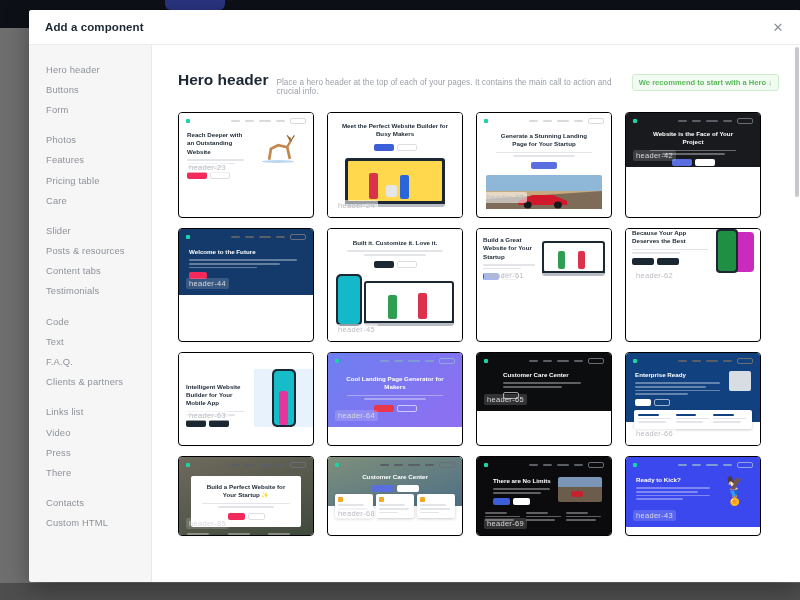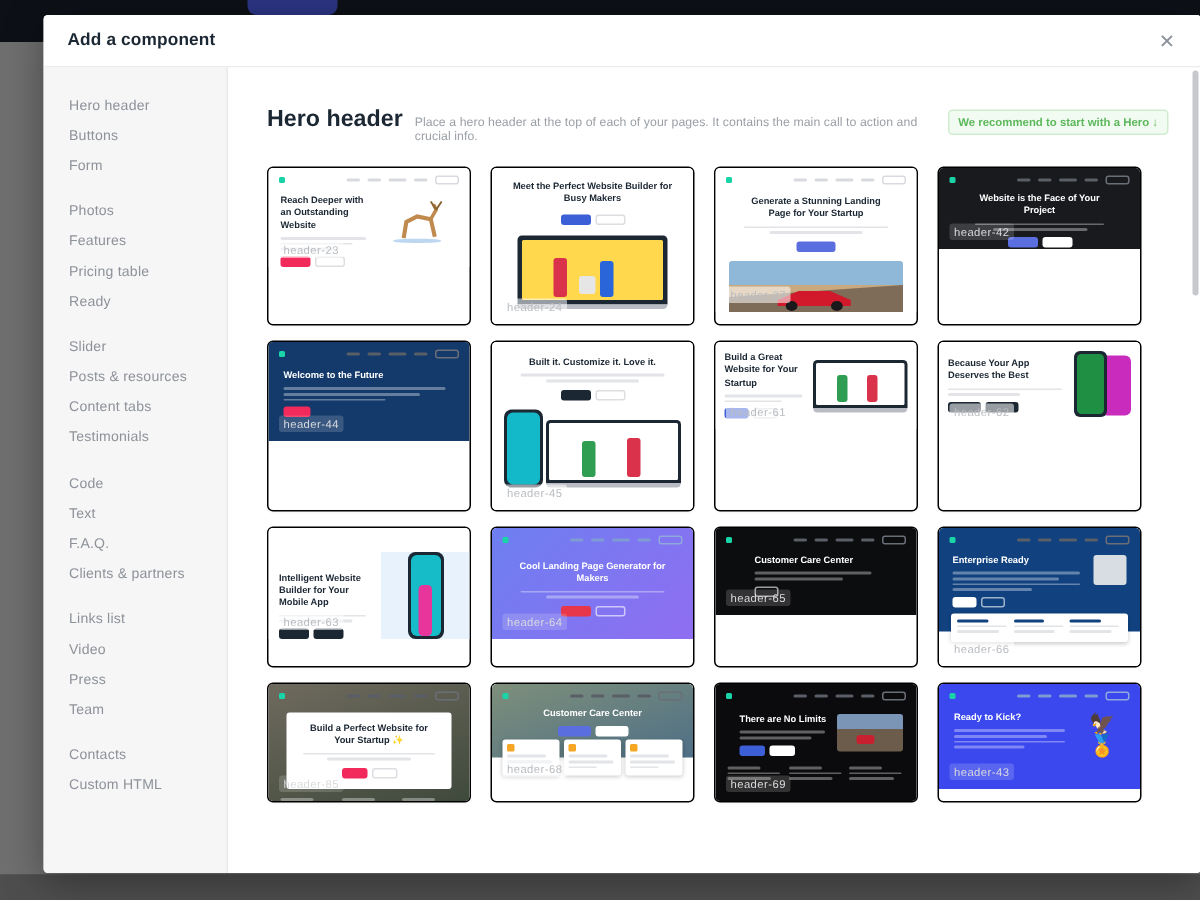--- a/index.html
+++ b/index.html
@@ -187,39 +187,39 @@
       <div class="sidebar">
         <div class="nav-group">
           <div class="nav-item">Hero header</div>
           <div class="nav-item">Buttons</div>
           <div class="nav-item">Form</div>
         </div>
         <div class="nav-group">
           <div class="nav-item">Photos</div>
           <div class="nav-item">Features</div>
           <div class="nav-item">Pricing table</div>
-          <div class="nav-item">Ready</div>
+          <div class="nav-item">Care</div>
         </div>
         <div class="nav-group">
           <div class="nav-item">Slider</div>
           <div class="nav-item">Posts &amp; resources</div>
           <div class="nav-item">Content tabs</div>
           <div class="nav-item">Testimonials</div>
         </div>
         <div class="nav-group">
           <div class="nav-item">Code</div>
           <div class="nav-item">Text</div>
           <div class="nav-item">F.A.Q.</div>
           <div class="nav-item">Clients &amp; partners</div>
         </div>
         <div class="nav-group">
           <div class="nav-item">Links list</div>
           <div class="nav-item">Video</div>
           <div class="nav-item">Press</div>
-          <div class="nav-item">Team</div>
+          <div class="nav-item">There</div>
         </div>
         <div class="nav-group">
           <div class="nav-item">Contacts</div>
           <div class="nav-item">Custom HTML</div>
         </div>
       </div>
 
       <div class="content">
         <div class="content-inner">
 
@@ -431,21 +431,21 @@
                       <div class="fig r" style="left:58%;height:18px;width:7px"></div>
                     </div>
                   </div>
                   <div class="laptop-base"></div>
                 </div>
                 <div class="card-label">header-61</div>
               </div>
             </div>
 
             <div class="card">
-              <div class="thumb" style="height:58px;background:#fff;display:flex;align-items:center;padding:0 6px;gap:4px">
+              <div class="thumb" style="height:58px;background:#fff;display:flex;align-items:flex-start;padding:0 6px;gap:4px">
                 <div style="flex:1">
                   <div class="hl">Because Your App Deserves the Best</div>
                   <div class="sub-lines" style="margin-top:3px">
                       <div class="ln w95"></div>
                       <div class="ln w60"></div>
                     </div>
                   <div class="btn-row">
                       <div class="pill store"></div>
                       <div class="pill store"></div>
                     </div>

